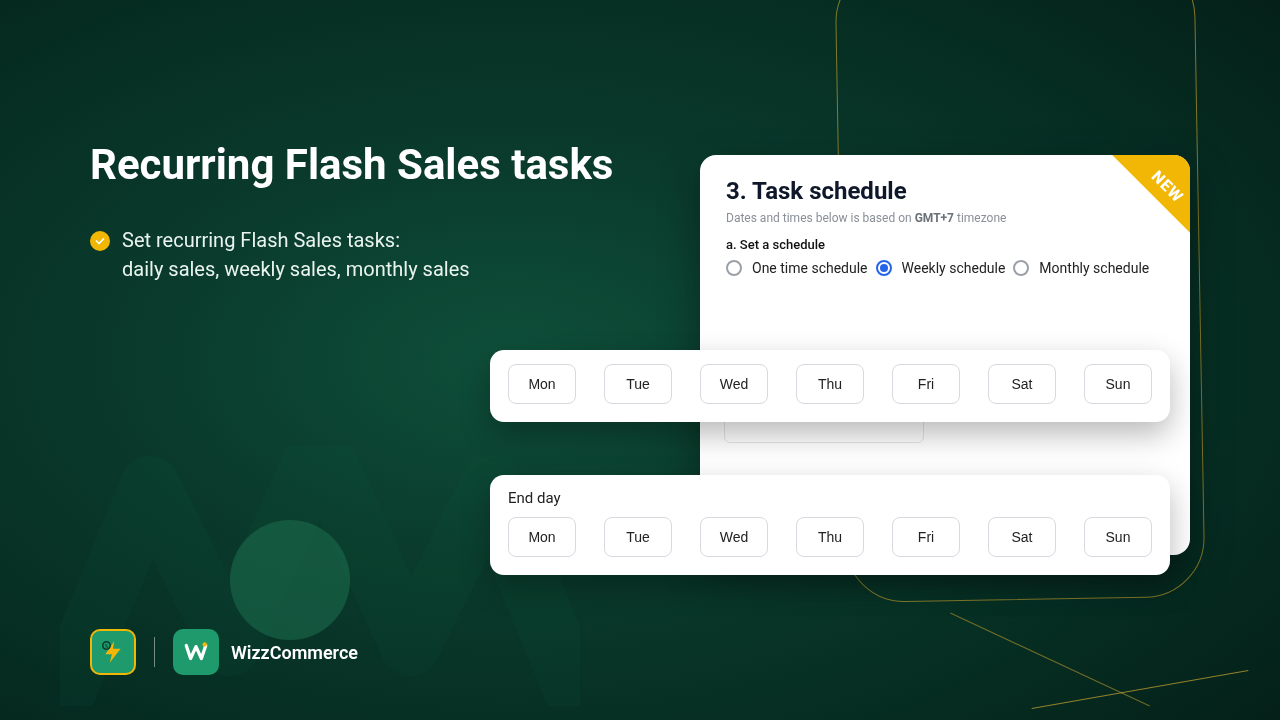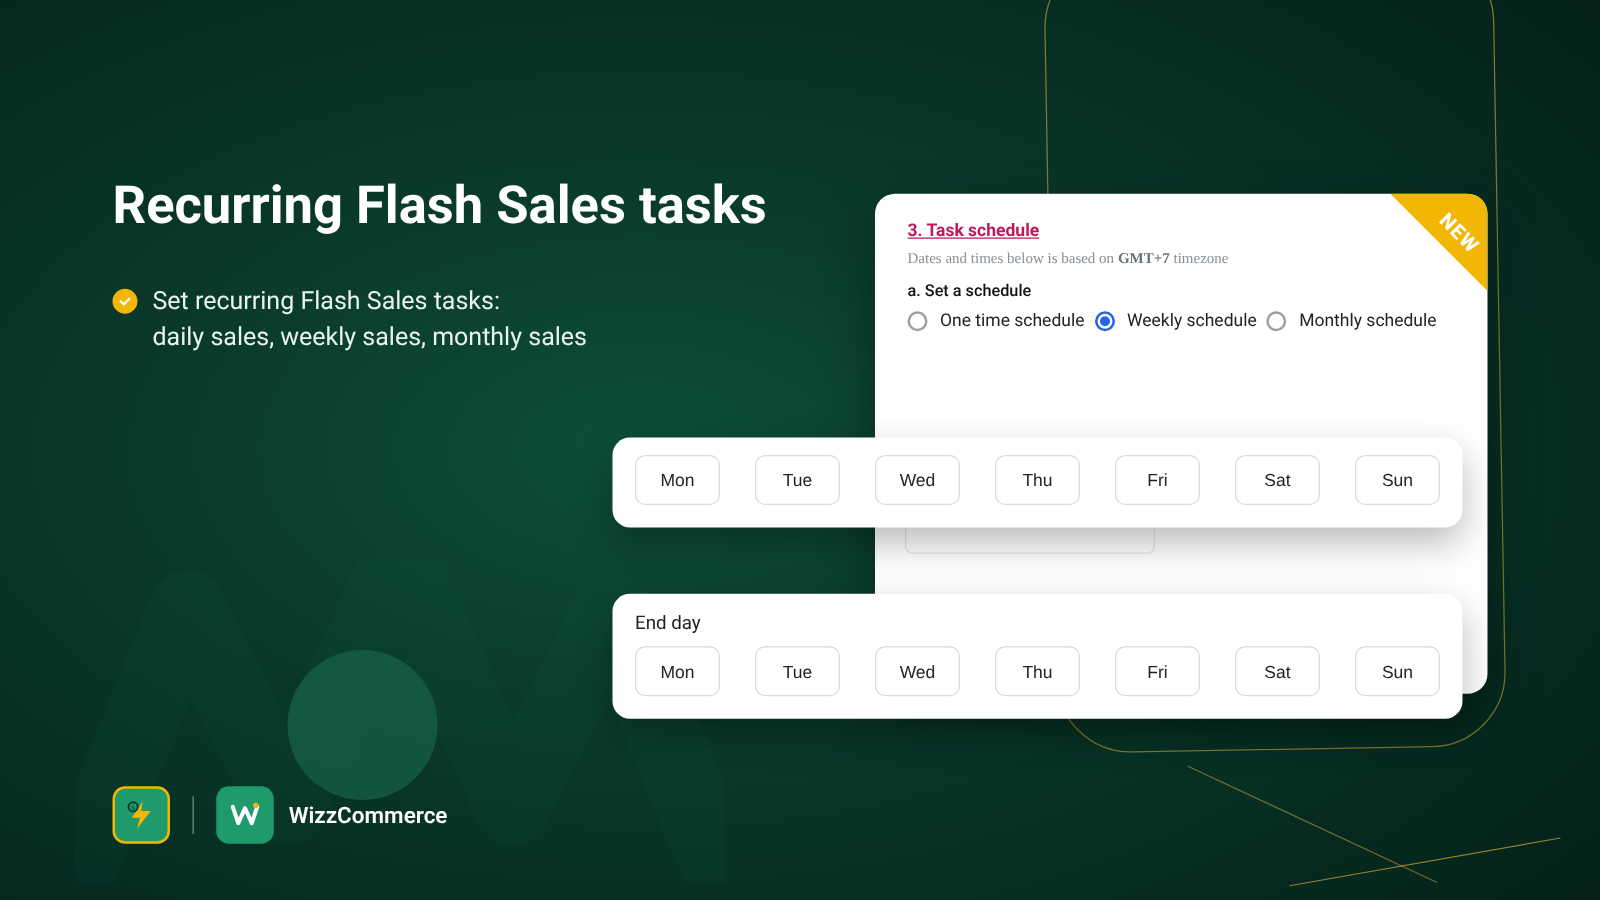--- a/index.html
+++ b/index.html
@@ -99,22 +99,22 @@
     left: 700px;
     width: 490px;
     height: 400px;
     background: #ffffff;
     border-radius: 16px;
     box-shadow: 0 16px 40px rgba(0,0,0,.35);
     color: #111;
     padding: 22px 26px;
     overflow: hidden;
   }
-  .card h3 { font-size: 14px; font-weight: 700; color: #be185d; text-decoration: underline; }
-  .card .tz { font-size: 12px; color: #8a8f98; margin-top: 6px; font-family: Liberation Serif, serif; }
+  .card h3 { font-size: 24px; font-weight: 700; color: #0f172a; }
+  .card .tz { font-size: 12px; color: #8a8f98; margin-top: 6px; }
   .card .tz b { color: #6b7178; }
   .card .sub { font-size: 13px; color: #111; margin-top: 12px; font-weight: 500; }
   .radio-group { margin-top: 8px; display: flex; flex-direction: row; gap: 8px; }
   .radio-item { display: flex; align-items: center; gap: 10px; font-size: 14px; color: #222; cursor: pointer; }
   .radio {
     width: 16px; height: 16px; border-radius: 50%;
     border: 2px solid #9aa0a6;
     display: inline-flex; align-items: center; justify-content: center;
     background: #fff;
   }

